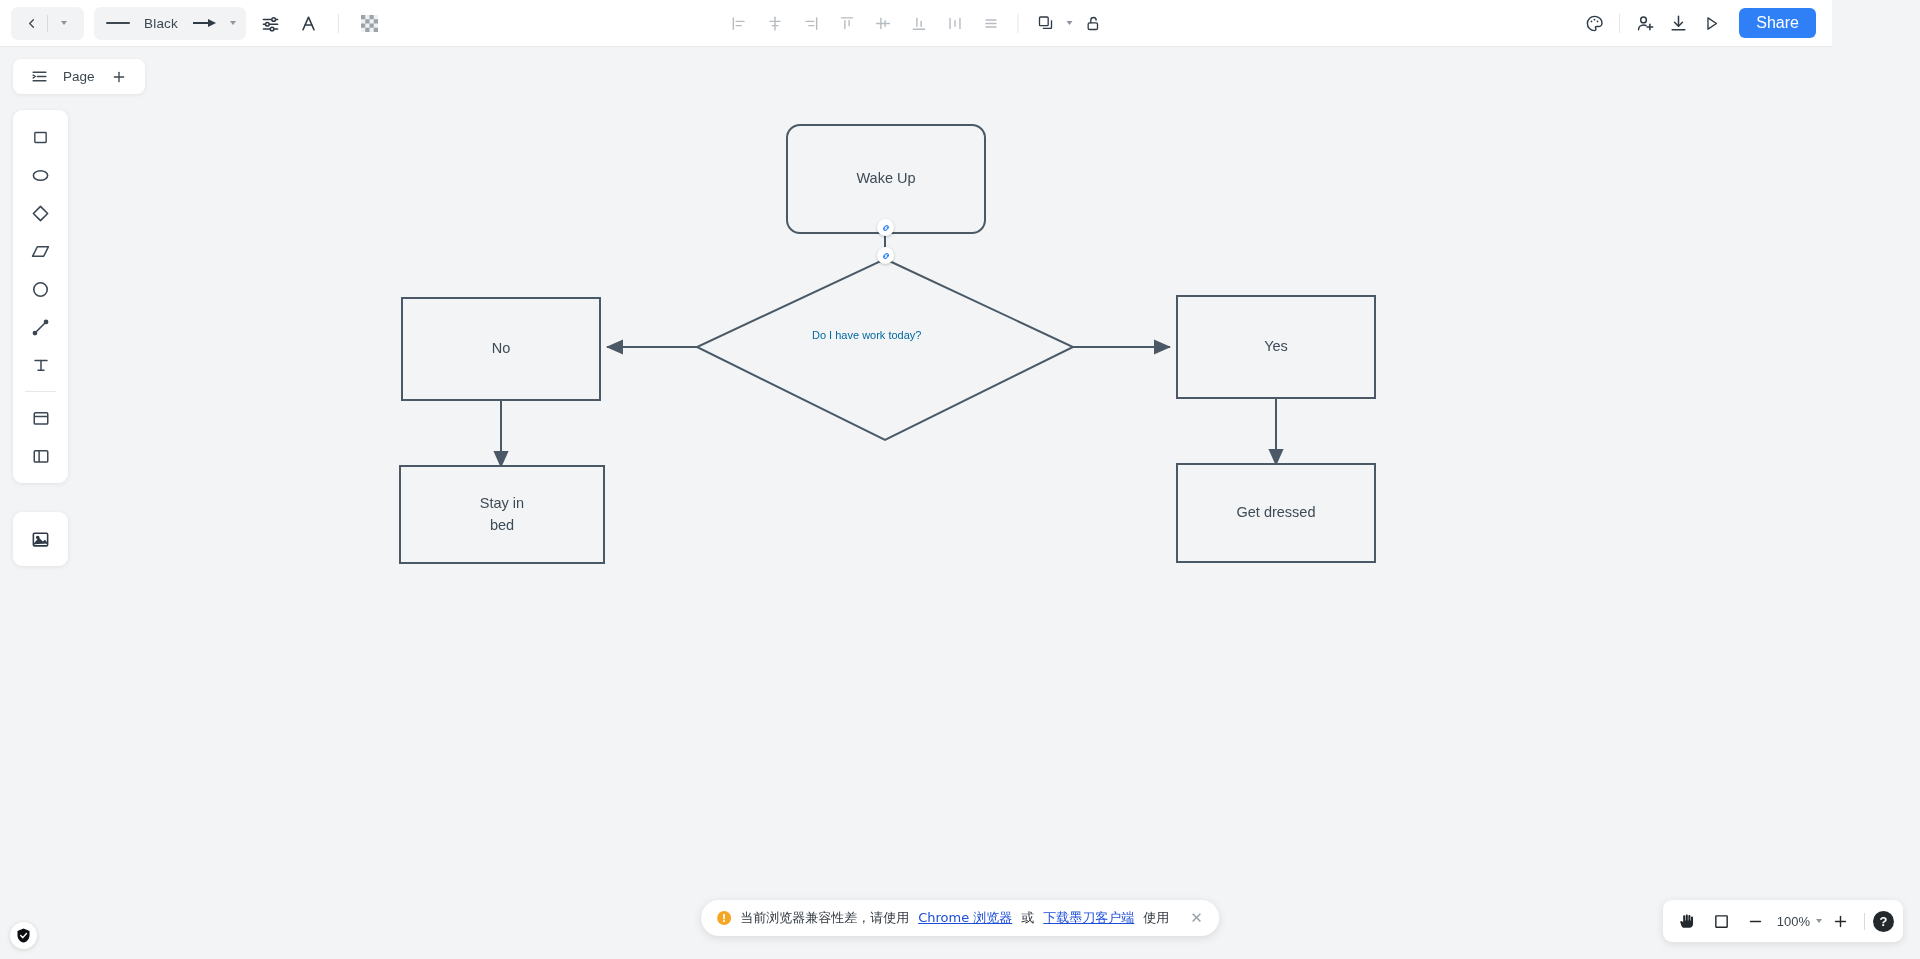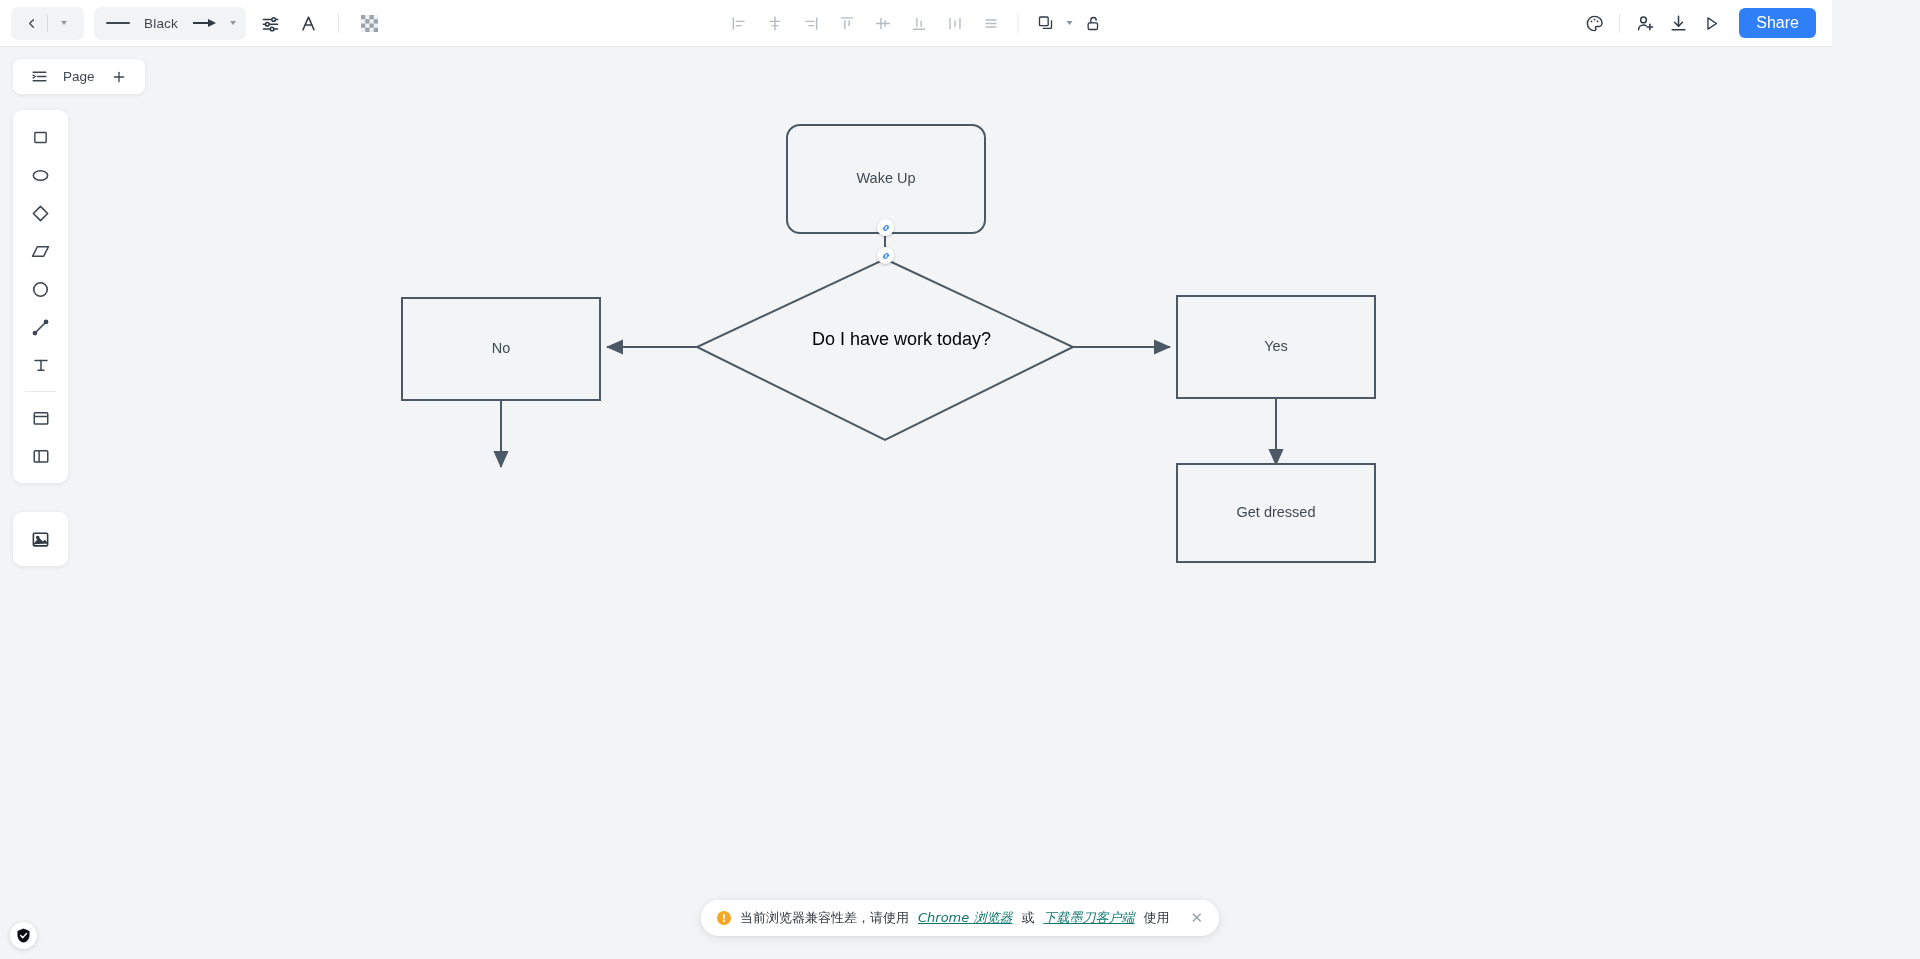--- a/index.html
+++ b/index.html
@@ -92,21 +92,21 @@
   
   .canvas { position: absolute; inset: 47px 0 0 0; background: #f2f4f5; }
   .node {
     position: absolute; border: 2px solid #4a5965; background: #f2f4f5;
     display: flex; align-items: center; justify-content: center;
     text-align: right; color: #3e4a55; font-size: 14.5px; line-height: 1.45;
     cursor: pointer;
   }
   .node.rounded { border-radius: 14px; }
   .diamond-txt {
-    position: absolute; color: #000000; font-size: 18px;
+    position: absolute; color: #0369a1; font-size: 11px;
     white-space: nowrap; cursor: pointer;
   }
   .handle {
     position: absolute; width: 17px; height: 17px; border-radius: 50%;
     background: #ffffff; box-shadow: 0 1px 3px rgba(0,0,0,.22);
     display: flex; align-items: center; justify-content: center;
     cursor: pointer; z-index: 12;
   }
 
   
@@ -117,21 +117,21 @@
     display: flex; align-items: center; padding: 0 16px; gap: 9px;
     font-size: 13px; color: #31383f; z-index: 45;
     font-family: "DejaVu Sans", "Liberation Sans", sans-serif;
   }
   .warn-dot {
     width: 14px; height: 14px; border-radius: 50%; background: #f5a623;
     color: #fff; font-size: 10px; font-weight: bold;
     display: flex; align-items: center; justify-content: center;
     flex: 0 0 auto;
   }
-  .nlink { color: #0f766e; text-decoration: underline; cursor: pointer; font-style: italic; }
+  .nlink { color: #1d4ed8; text-decoration: underline; cursor: pointer; }
   .nclose { color: #9aa2a9; font-size: 15px; cursor: pointer; margin-left: 12px; }
 
   
   .zoombar {
     position: absolute; right: 17px; bottom: 17px; height: 42px;
     background: #ffffff; border-radius: 9px; box-shadow: 0 2px 9px rgba(0,0,0,.10);
     display: flex; align-items: center; padding: 0 9px; gap: 3px; z-index: 45;
   }
   .zoom-txt { font-size: 13px; color: #3d474f; padding: 0 3px; }
   .zoom-ic { width: 31px; height: 31px; display: flex; align-items: center;
@@ -440,20 +440,24 @@
     <div class="diamond-txt" style="left:812px; top:282px;">Do I have work today?</div>
 
     <div class="node" style="left:1176px; top:248px; width:200px; height:104px;">
       <span>Yes</span>
     </div>
 
     <div class="node" style="left:401px; top:250px; width:200px; height:104px;">
       <span>No</span>
     </div>
 
+    <div class="node" style="left:399px; top:418px; width:206px; height:99px; flex-direction:column;">
+      <span>Stay in</span>
+      <span>bed</span>
+    </div>
 
     <div class="node" style="left:1176px; top:416px; width:200px; height:100px;">
       <span>Get dressed</span>
     </div>
 
     <div class="handle" style="left:877px; top:172px;">
       <svg width="10" height="10" viewBox="0 0 24 24" fill="none" stroke="#2f80f7" stroke-width="2.6" stroke-linecap="round">
           <path d="M9.5 14.5 a4 4 0 0 1 0-5.6 l2-2 a4 4 0 0 1 5.6 5.6"></path>
           <path d="M14.5 9.5 a4 4 0 0 1 0 5.6 l-2 2 a4 4 0 0 1-5.6-5.6"></path>
         </svg>
@@ -469,20 +473,47 @@
   <div class="notice">
     <span class="warn-dot">!</span>
     <span>当前浏览器兼容性差，请使用</span>
     <span class="nlink">Chrome 浏览器</span>
     <span>或</span>
     <span class="nlink">下载墨刀客户端</span>
     <span>使用</span>
     <span class="nclose">✕</span>
   </div>
 
+  <div class="zoombar">
+    <div class="zoom-ic">
+      <svg width="19" height="19" viewBox="0 0 24 24" fill="#23282d">
+          <path d="M8 20c-1.8 0-3.2-1.2-3.7-2.7L3 13.3c-.3-.8.1-1.6.9-1.9.7-.2 1.4.1 1.8.7l.8 1.3V5.6c0-.8.6-1.4 1.3-1.4s1.3.6 1.3 1.4v5h.7V4.4c0-.8.6-1.4 1.3-1.4s1.3.6 1.3 1.4v6.2h.7V5.1c0-.8.6-1.4 1.3-1.4s1.3.6 1.3 1.4v5.5h.7V7c0-.8.6-1.4 1.3-1.4S19 6.2 19 7v8.2c0 2.6-2 4.8-4.6 4.8H8z"></path>
+        </svg>
+    </div>
+    <div class="zoom-ic">
+      <svg width="17" height="17" viewBox="0 0 24 24" fill="none" stroke="#23282d" stroke-width="2">
+          <rect x="4" y="4" width="16" height="16" rx="0.5"></rect>
+        </svg>
+    </div>
+    <div class="zoom-ic">
+      <svg width="17" height="17" viewBox="0 0 24 24" fill="none" stroke="#23282d" stroke-width="2" stroke-linecap="round">
+          <line x1="5" y1="12" x2="19" y2="12"></line>
+        </svg>
+    </div>
+    <span class="zoom-txt">100%</span>
+    <span class="caret"></span>
+    <div class="zoom-ic">
+      <svg width="17" height="17" viewBox="0 0 24 24" fill="none" stroke="#23282d" stroke-width="2" stroke-linecap="round">
+          <line x1="12" y1="5" x2="12" y2="19"></line>
+          <line x1="5" y1="12" x2="19" y2="12"></line>
+        </svg>
+    </div>
+    <div class="vdiv" style="margin:0 5px;"></div>
+    <span class="help-dot">?</span>
+  </div>
 
   <div class="shield">
     <svg width="17" height="17" viewBox="0 0 24 24" fill="#0c0f12">
         <path d="M12 2 L20.5 5.5 V11.5 c0 5.2-3.6 9.3-8.5 10.5 C7.1 20.8 3.5 16.7 3.5 11.5 V5.5 Z"></path>
         <polyline points="8 12 11 15 16.2 9.3" fill="none" stroke="#fff" stroke-width="2" stroke-linecap="round" stroke-linejoin="round"></polyline>
       </svg>
   </div>
 
 </div>
 

